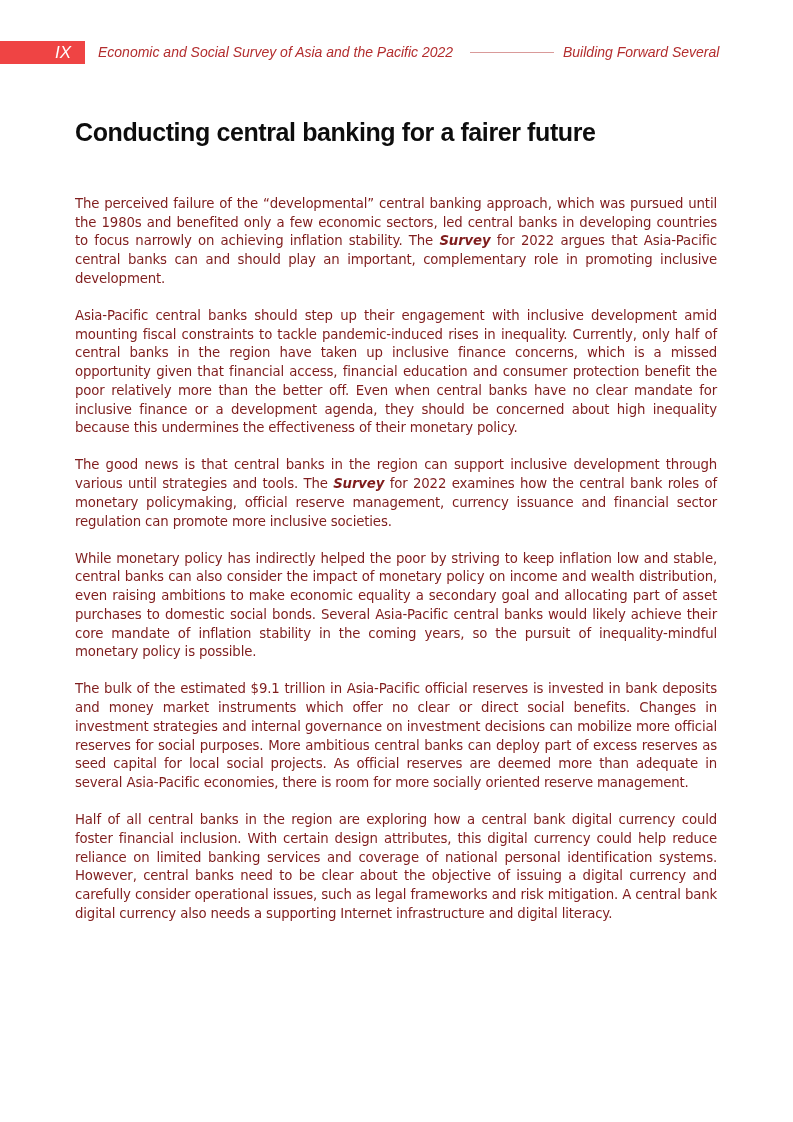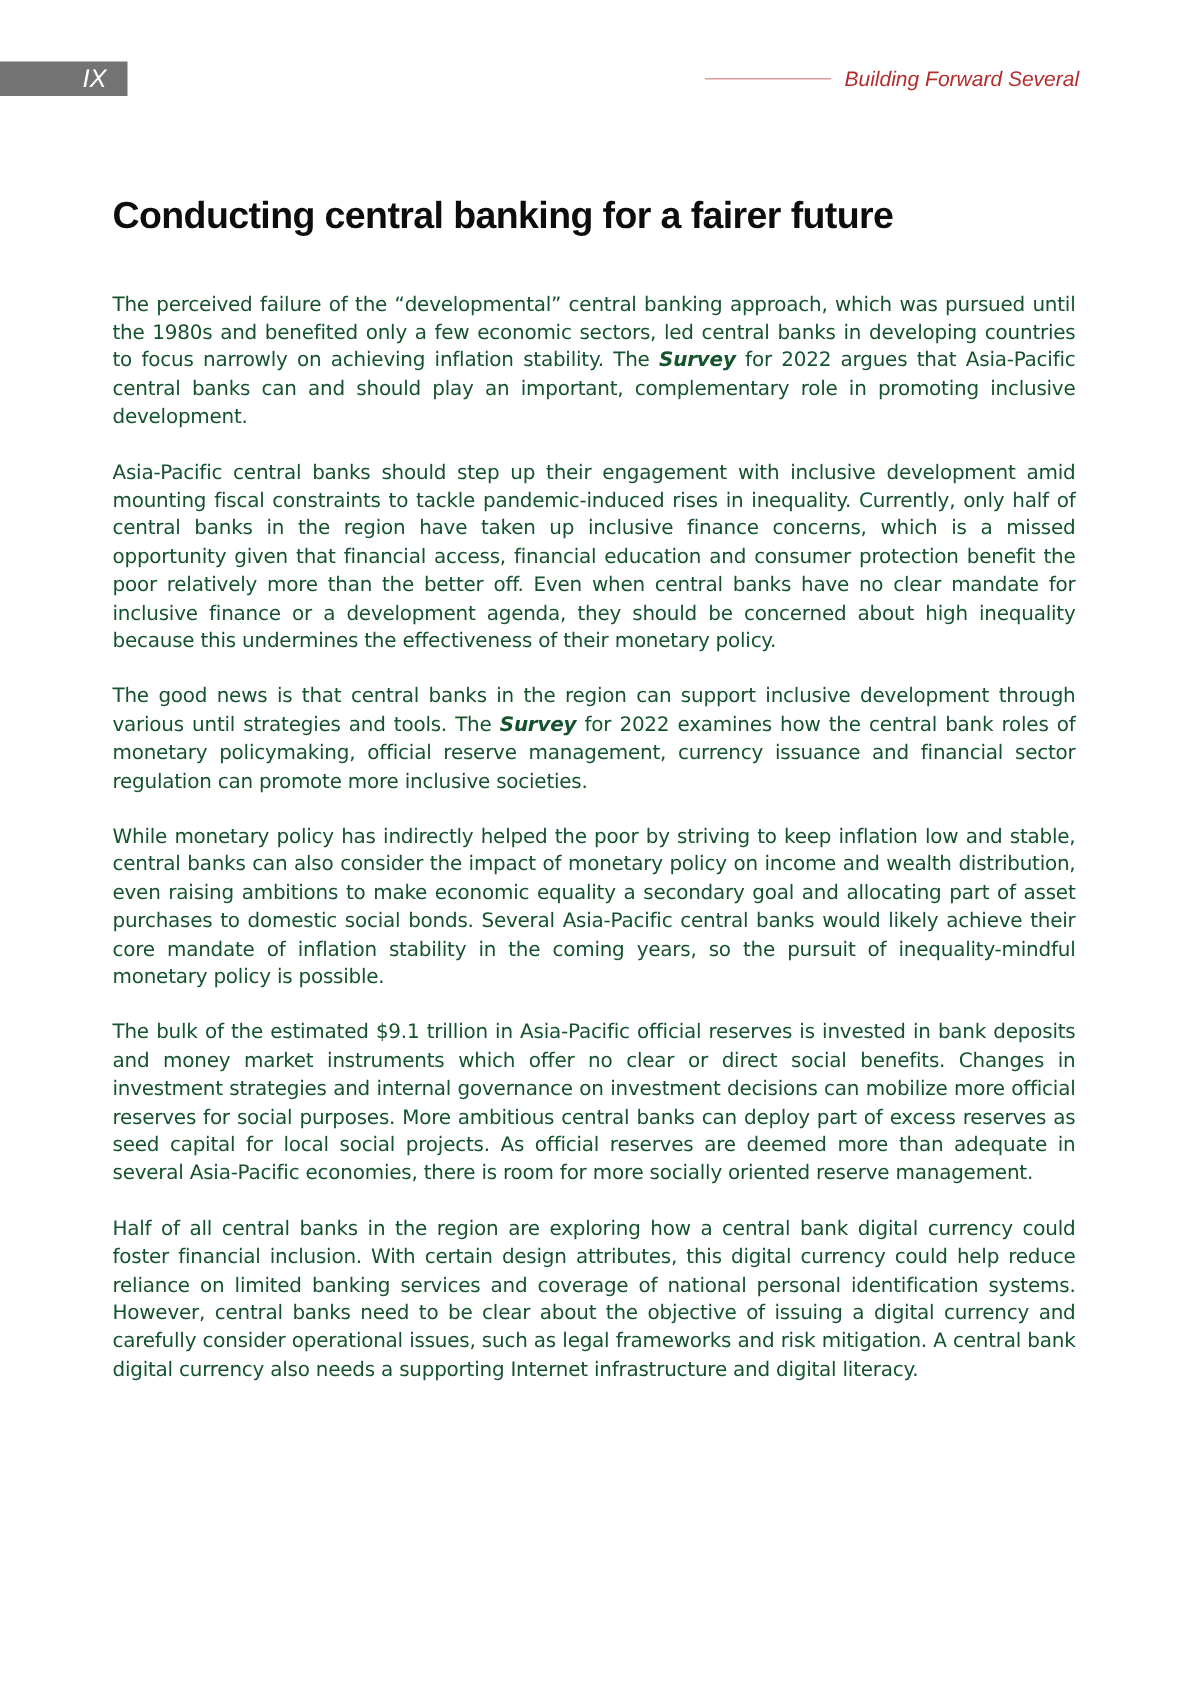--- a/index.html
+++ b/index.html
@@ -1,34 +1,35 @@
 <!DOCTYPE html>
 <html><head>
   <meta charset="utf-8">
   <style>
     html, body { margin: 0; padding: 0; background: #ffffff; }
     body { width: 793px; height: 1122px; position: relative; overflow: hidden; font-family: "DejaVu Sans", sans-serif; color: #1a1a1a; }
     .header { position: absolute; top: 41px; left: 0; width: 793px; height: 23px; }
-    .page-badge { position: absolute; left: 0; top: 0; width: 85px; height: 23px; background: #737373; }
+    .page-badge { position: absolute; left: 0; top: 0; width: 85px; height: 23px; background: #ef4444; }
     .page-num { position: absolute; right: 14px; top: 1px; color: #ffffff; font-family: "Liberation Sans", sans-serif; font-style: italic; font-size: 17px; line-height: 21px; }
     .running-title { position: absolute; left: 98px; top: 2px; color: #b32d2e; font-family: "Liberation Sans", sans-serif; font-style: italic; font-size: 14px; line-height: 19px; white-space: nowrap; }
     .rule { position: absolute; left: 470px; top: 11px; width: 84px; height: 1px; background: #d99a99; }
     .running-sub { position: absolute; left: 563px; top: 2px; color: #b32d2e; font-family: "Liberation Sans", sans-serif; font-style: italic; font-size: 14px; line-height: 19px; white-space: nowrap; }
-    .title { position: absolute; left: 75px; top: 128px; margin: 0; font-family: "Liberation Sans", sans-serif; font-weight: bold; font-size: 25px; line-height: 32px; color: #0d0d0d; letter-spacing: -0.4px; }
+    .title { position: absolute; left: 75px; top: 116px; margin: 0; font-family: "Liberation Sans", sans-serif; font-weight: bold; font-size: 25px; line-height: 32px; color: #0d0d0d; letter-spacing: -0.4px; }
     .content { position: absolute; left: 75px; top: 195px; width: 642px; }
-    .para { margin: 0 0 18.5px 0; font-family: "DejaVu Sans", sans-serif; font-size: 13.3px; line-height: 18.7px; text-align: justify; color: #14532d; letter-spacing: -0.15px; }
+    .para { margin: 0 0 18.5px 0; font-family: "DejaVu Sans", sans-serif; font-size: 13.3px; line-height: 18.7px; text-align: justify; color: #7f1d1d; letter-spacing: -0.15px; }
     .para em { font-style: italic; font-weight: bold; }
   </style>
 </head>
 <body>
 
 <div class="header">
   <div class="page-badge">
     <span class="page-num">IX</span>
   </div>
+  <span class="running-title">Economic and Social Survey of Asia and the Pacific 2022</span>
   <div class="rule"></div>
   <span class="running-sub">Building Forward Several</span>
 </div>
 
 <h1 class="title">Conducting central banking for a fairer future</h1>
 
 <div class="content">
   <p class="para"><span>The perceived failure of the “developmental” central banking approach, which was pursued until the 1980s and benefited only a few economic sectors, led central banks in developing countries to focus narrowly on achieving inflation stability. The </span><em>Survey</em><span> for 2022 argues that Asia-Pacific central banks can and should play an important, complementary role in promoting inclusive development.</span></p>
   <p class="para"><span>Asia-Pacific central banks should step up their engagement with inclusive development amid mounting fiscal constraints to tackle pandemic-induced rises in inequality. Currently, only half of central banks in the region have taken up inclusive finance concerns, which is a missed opportunity given that financial access, financial education and consumer protection benefit the poor relatively more than the better off. Even when central banks have no clear mandate for inclusive finance or a development agenda, they should be concerned about high inequality because this undermines the effectiveness of their monetary policy.</span></p>
   <p class="para"><span>The good news is that central banks in the region can support inclusive development through various until strategies and tools. The </span><em>Survey</em><span> for 2022 examines how the central bank roles of monetary policymaking, official reserve management, currency issuance and financial sector regulation can promote more inclusive societies.</span></p>

